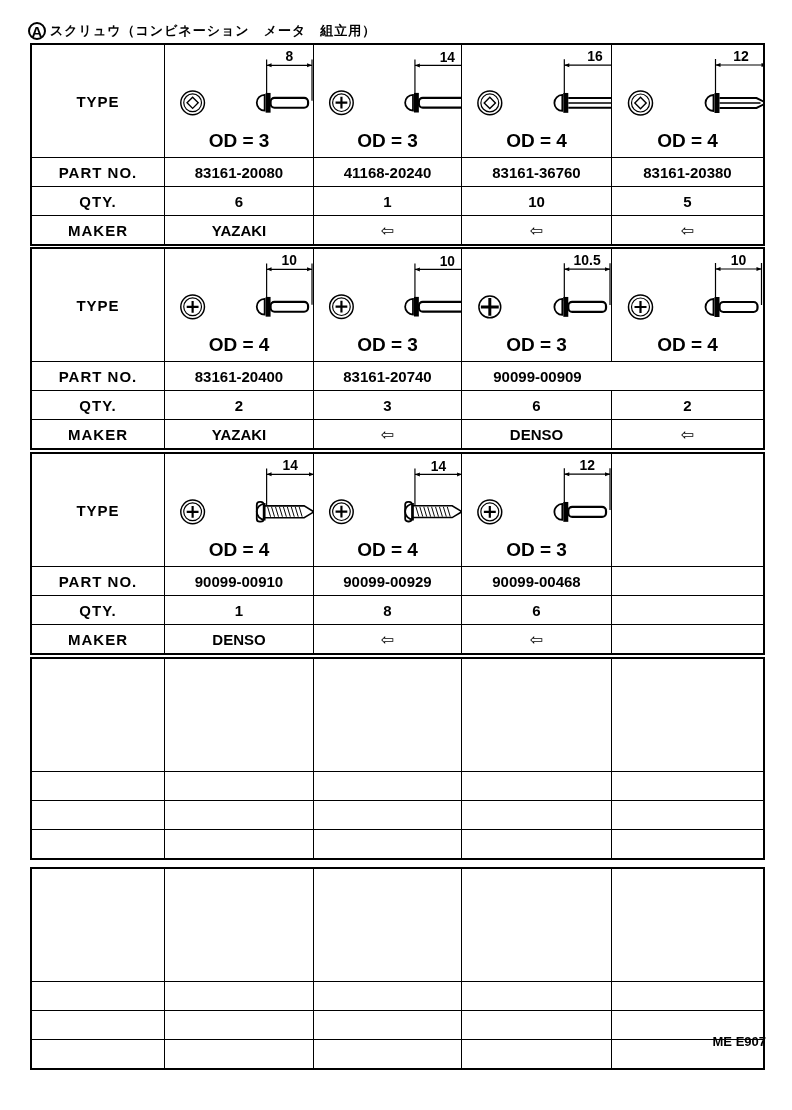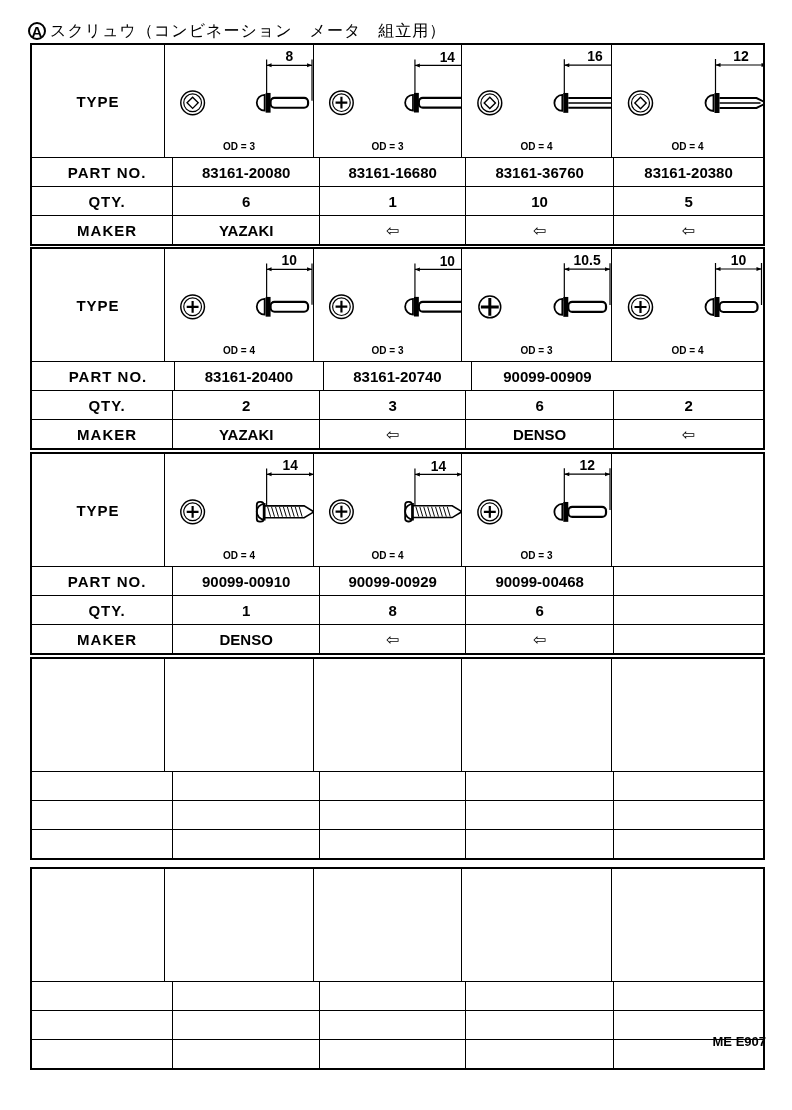--- a/index.html
+++ b/index.html
@@ -1,34 +1,34 @@
 <!DOCTYPE html>
 <html><head>
 <meta charset="utf-8">
 <style>
   html,body{margin:0;padding:0;background:#fff;}
   body{width:792px;height:1110px;position:relative;overflow:hidden;font-family:"Liberation Sans",sans-serif;color:#000;}
   .title{position:absolute;left:28px;top:20px;height:22px;display:flex;align-items:center;gap:4px;}
   .circleA{width:18px;height:18px;border:2px solid #000;border-radius:50%;display:flex;align-items:center;justify-content:center;font-weight:bold;font-size:15px;box-sizing:border-box;}
-  .title-text{font-size:16px;font-weight:normal;letter-spacing:1px;}
+  .title-text{font-size:13px;font-weight:bold;letter-spacing:1px;}
   .tbl{position:absolute;left:30px;width:735px;border:2px solid #000;box-sizing:border-box;}
   .row{display:flex;border-top:1.5px solid #000;box-sizing:border-box;}
   .row:first-child{border-top:none;}
   .cell{border-left:1.5px solid #000;box-sizing:border-box;display:flex;align-items:center;justify-content:center;font-size:15px;font-weight:bold;position:relative;}
   .cell:first-child{border-left:none;}
   .c0{width:132px;}
   .c1{width:149px;}
   .c2{width:148px;}
   .c3{width:150px;}
   .c4{width:152px;}
   .type-row{height:112px;}
-  .data-row{height:29px;padding-left:10px;}
+  .data-row{height:29px;}
   .label{letter-spacing:1px;}
   .type-cell{flex-direction:column;justify-content:flex-end;}
-  .od{margin-bottom:5px;font-size:10px;}
+  .od{margin-bottom:5px;font-size:19px;}
   .draw{position:absolute;left:0;top:0;width:100%;height:86px;}
   .arrow{font-size:16px;font-weight:normal;}
   .footer{position:absolute;right:26px;top:1034px;font-size:13px;font-weight:bold;}
 </style>
 </head>
 <body>
 
 <div class="title">
   <div class="circleA">A</div>
   <span class="title-text">スクリュウ（コンビネーション　メータ　組立用）</span>
@@ -101,21 +101,21 @@
             <line x1="103" y1="20" x2="154" y2="20" stroke="#000" stroke-width="1.2"></line>
             <path d="M103 20 l5 -2 l0 4 z M154 20 l-5 -2 l0 4 z" fill="#000"></path>
             <text x="128.5" y="16" text-anchor="middle" font-size="14" font-weight="bold" font-family="Liberation Sans, sans-serif">12</text>
           </svg>
           <span class="od">OD = 4</span>
         </div>
       </div>
       <div class="row data-row">
         <div class="cell c0 label">PART NO.</div>
         <div class="cell c1">83161-20080</div>
-        <div class="cell c2">83161-16680</div>
+        <div class="cell c2">41168-20240</div>
         <div class="cell c3">83161-36760</div>
         <div class="cell c4">83161-20380</div>
       </div>
       <div class="row data-row">
         <div class="cell c0 label">QTY.</div>
         <div class="cell c1">6</div>
         <div class="cell c2">1</div>
         <div class="cell c3">10</div>
         <div class="cell c4">5</div>
       </div>

